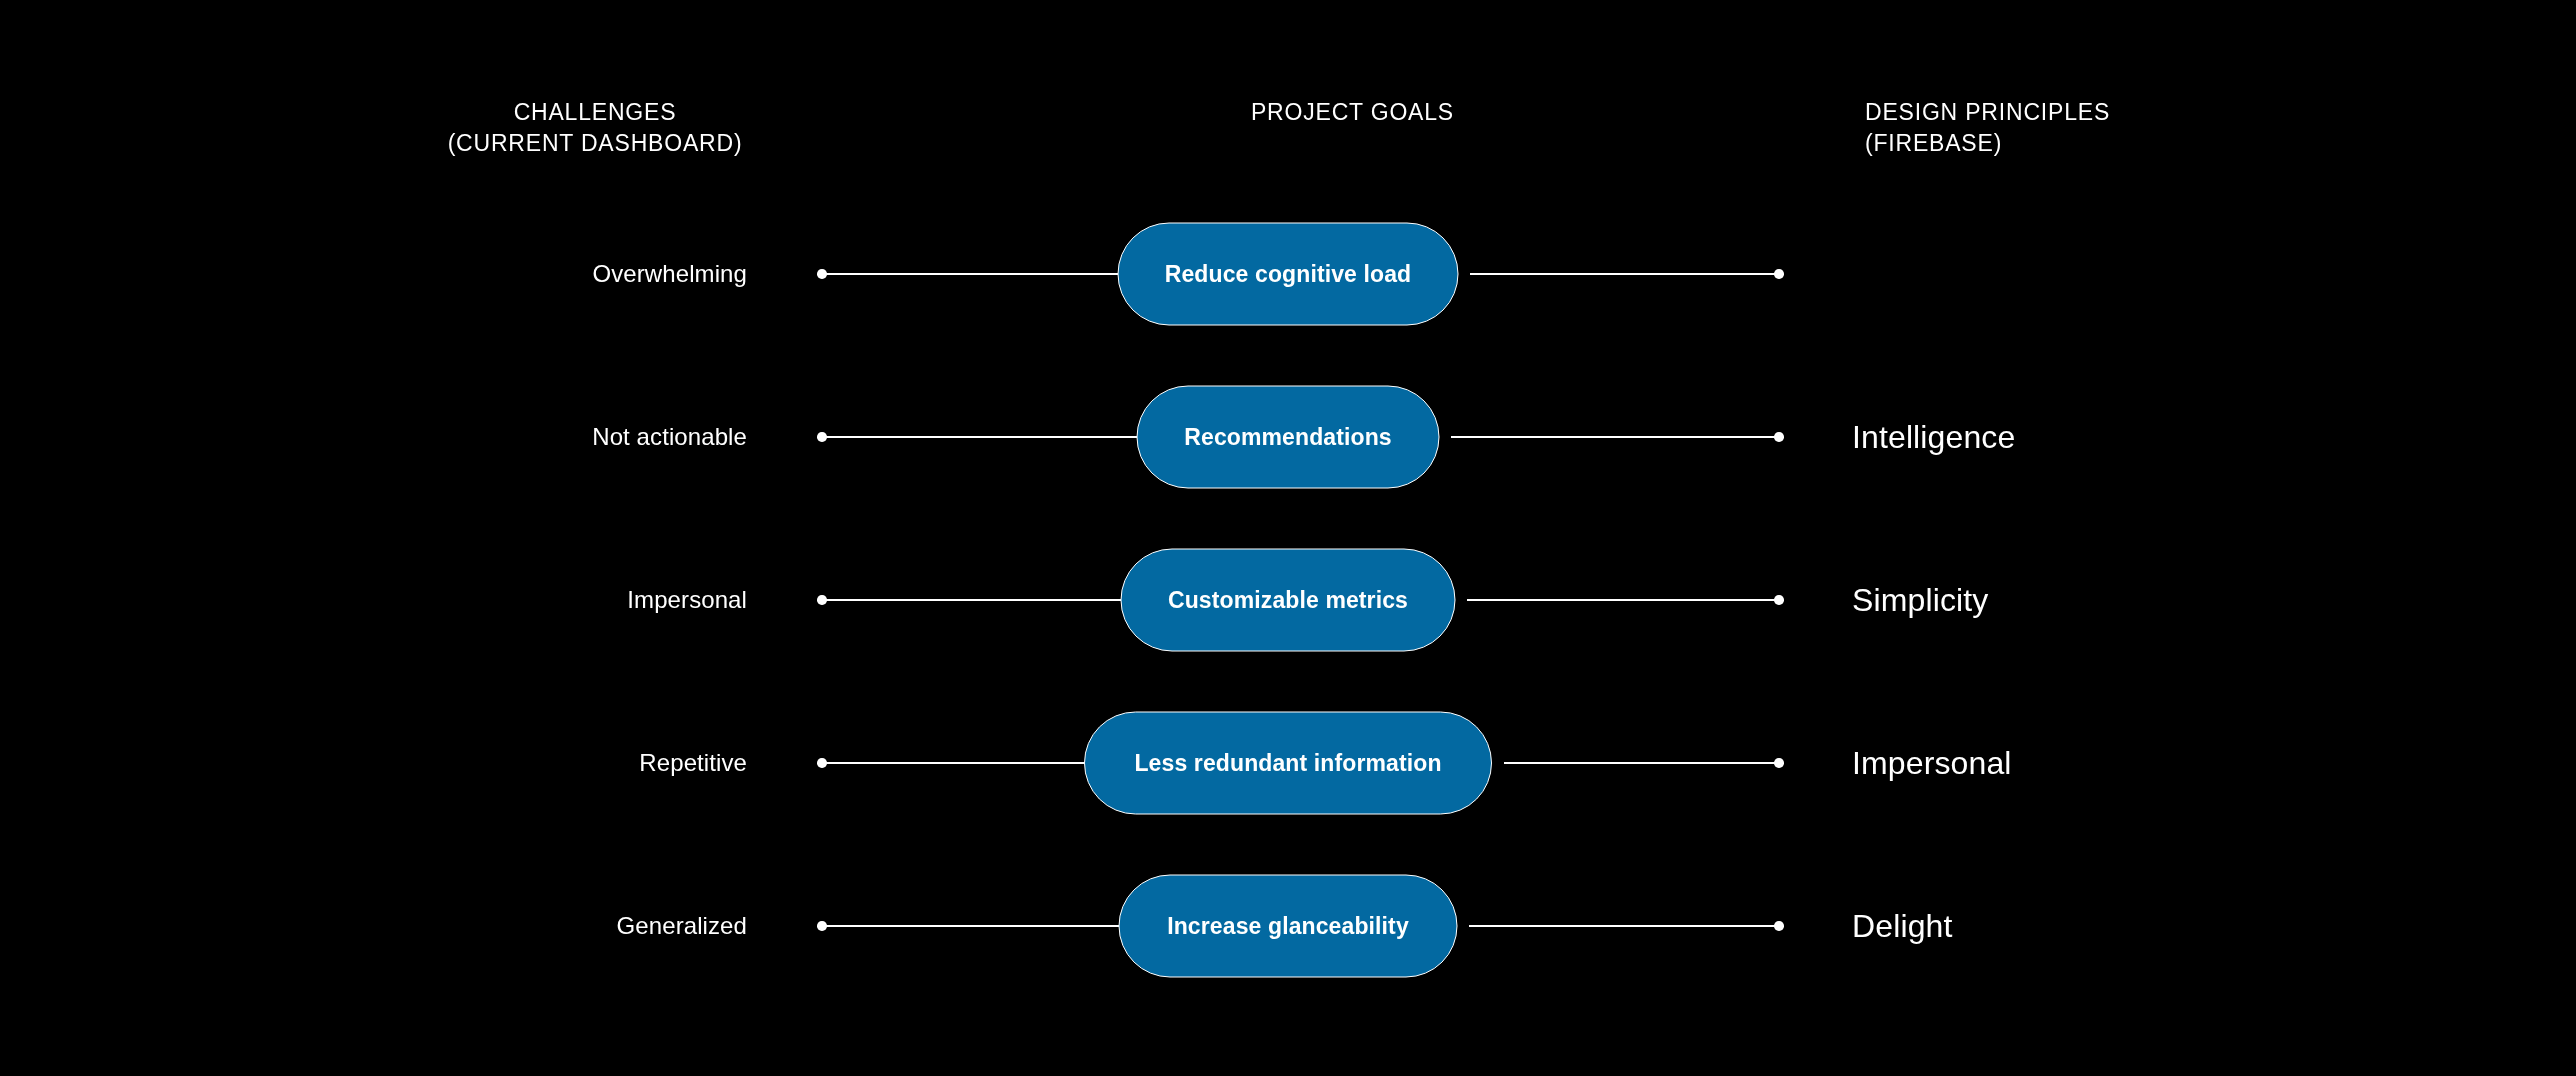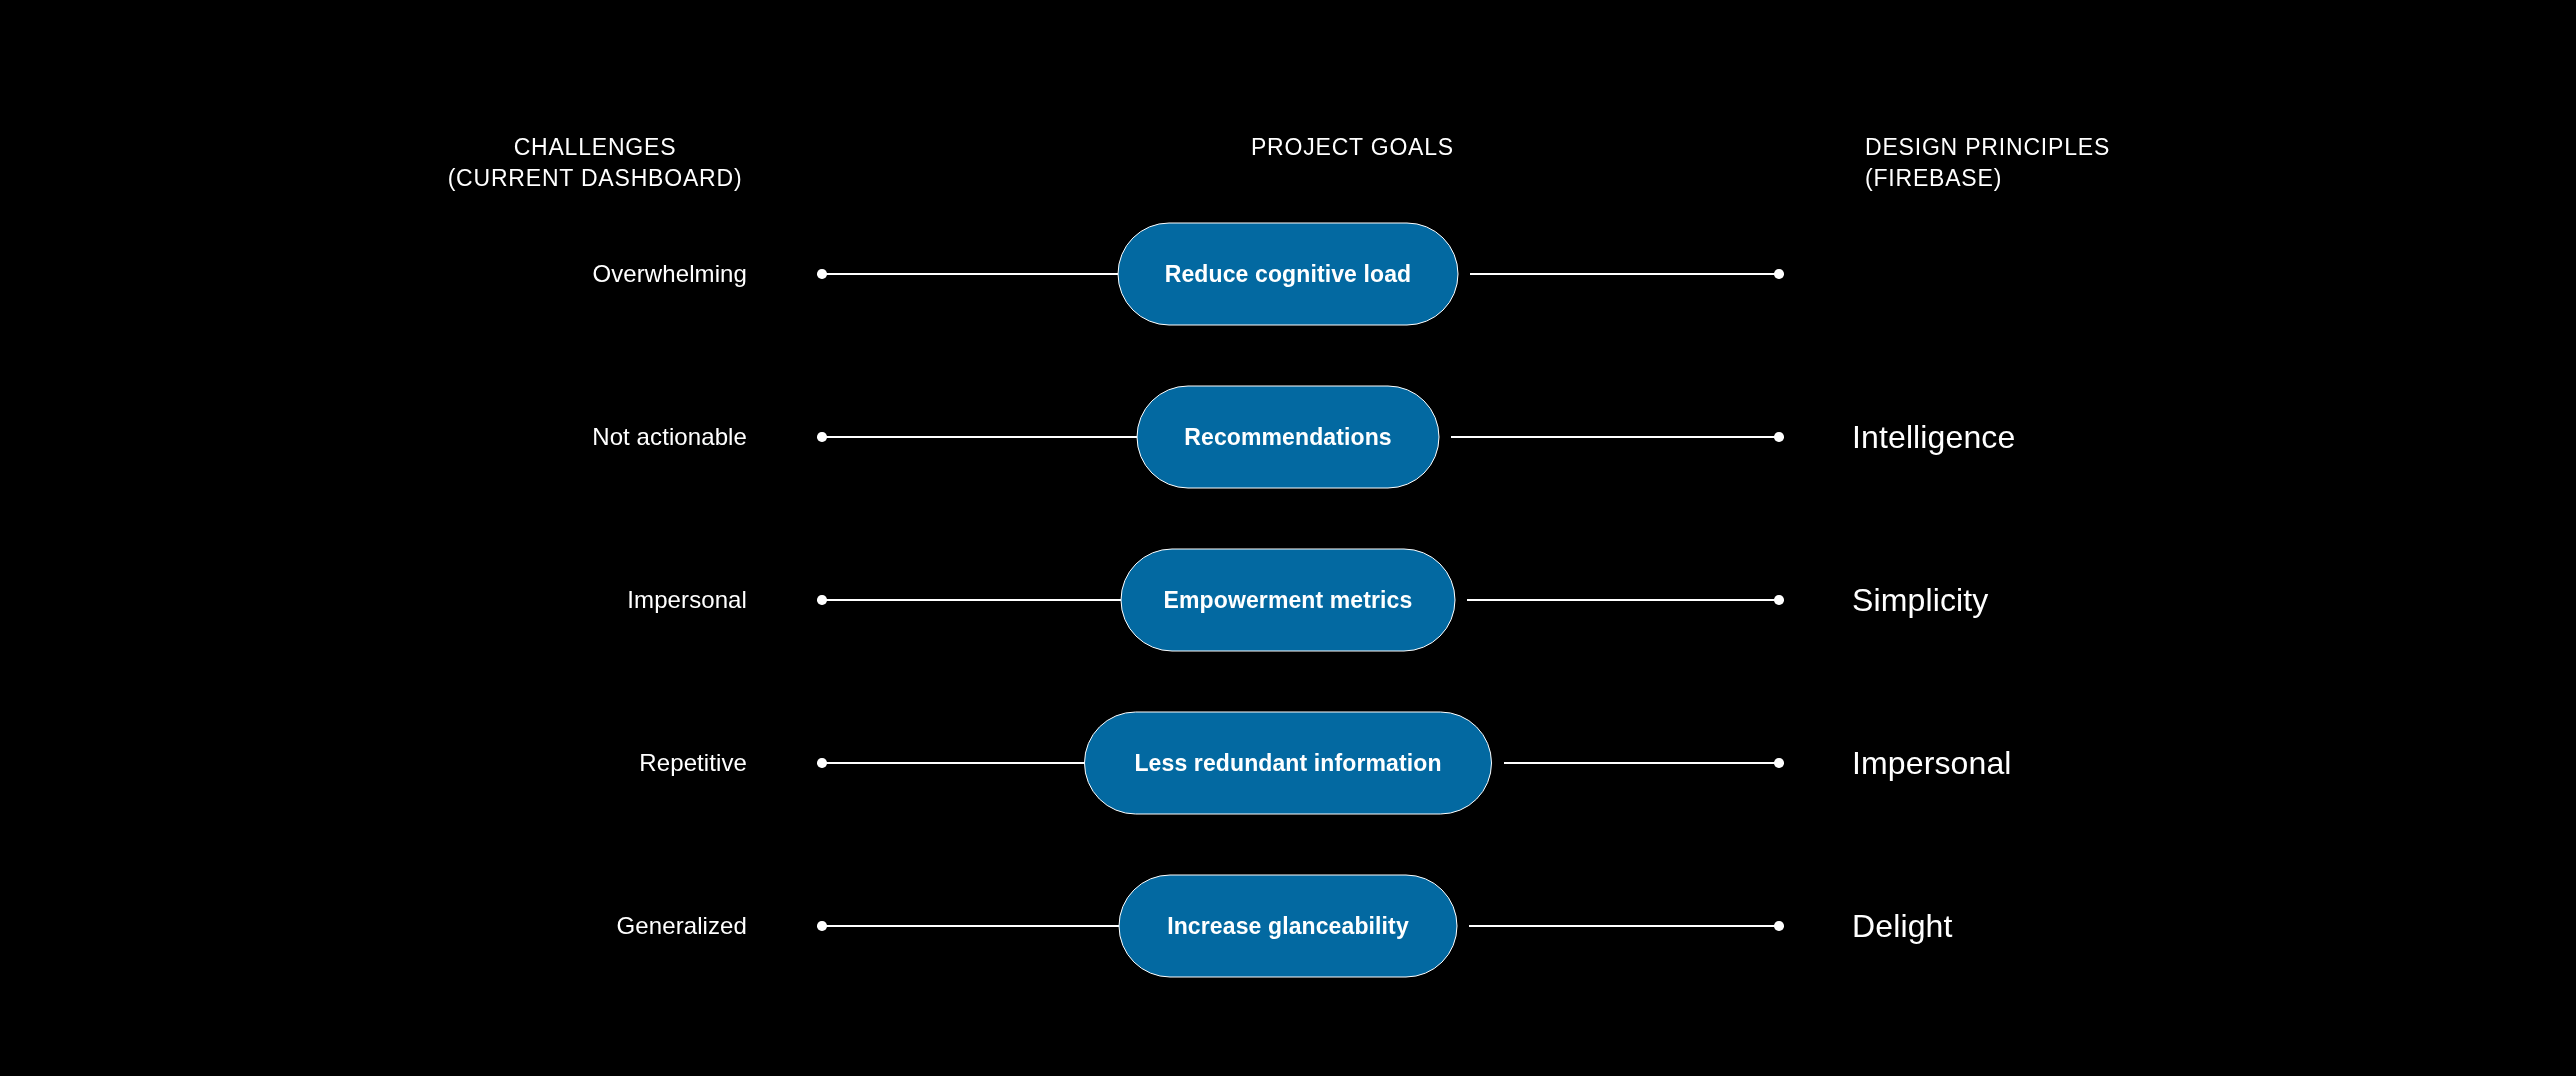--- a/index.html
+++ b/index.html
@@ -35,21 +35,20 @@
     height: 1077px;
   }
   .col-header {
     position: absolute;
     font-size: 23px;
     font-weight: 400;
     letter-spacing: 0.035em;
     line-height: 1.35;
     color: #ffffff;
     white-space: pre-line;
-    margin-top: 35px;
   }
   .col-header.challenges {
     left: 433px;
     top: 97px;
     width: 324px;
     text-align: center;
   }
   .col-header.goals {
     left: 1162px;
     top: 97px;
@@ -194,21 +193,21 @@
       <div class="connector right-line" style="width:327px;"></div>
       <div class="dot right"></div>
       <div class="principle-label">Intelligence</div>
     </div>
 
     <div class="row" style="top:538px;">
       <div class="challenge-label">Impersonal</div>
       <div class="dot left"></div>
       <div class="connector left-line" style="width:309px;"></div>
       <div class="pill" style="width:335px;">
-        <span class="pill-label">Empowerment metrics</span>
+        <span class="pill-label">Customizable metrics</span>
       </div>
       <div class="connector right-line" style="width:311px;"></div>
       <div class="dot right"></div>
       <div class="principle-label">Simplicity</div>
     </div>
 
     <div class="row" style="top:701px;">
       <div class="challenge-label">Repetitive</div>
       <div class="dot left"></div>
       <div class="connector left-line" style="width:272px;"></div>

